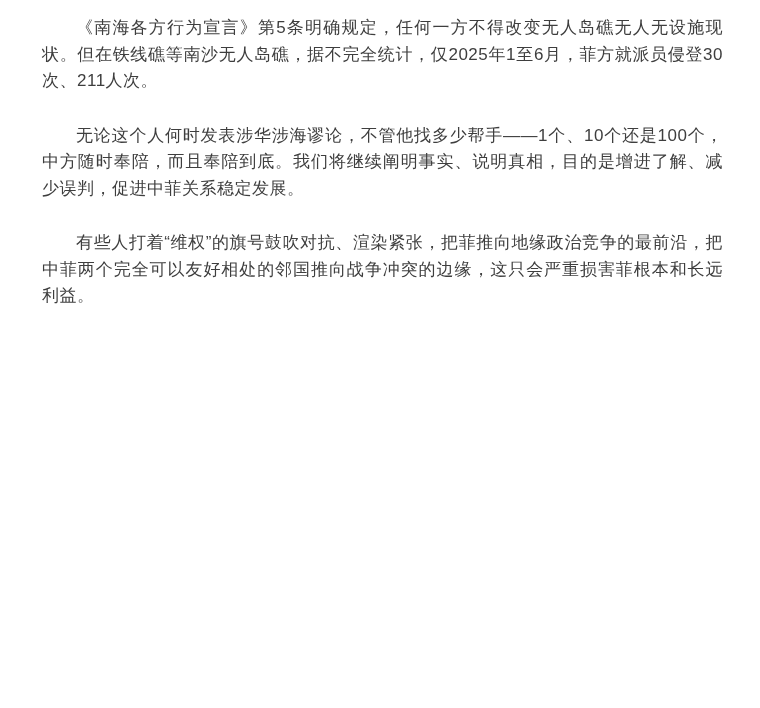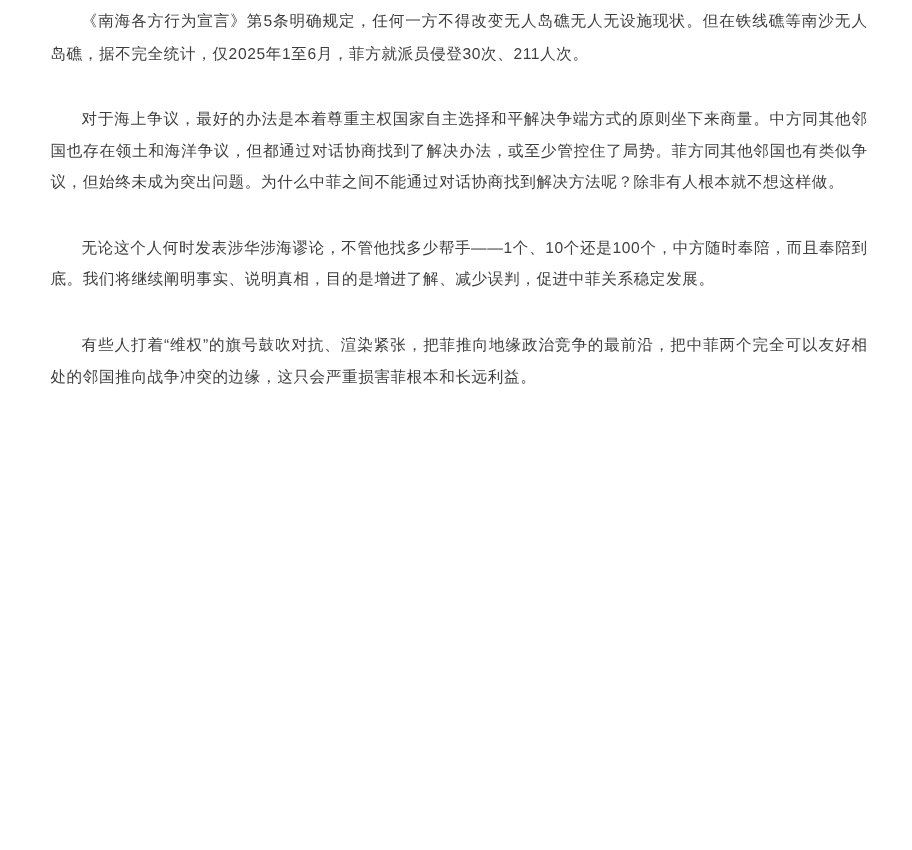--- a/index.html
+++ b/index.html
@@ -9,36 +9,35 @@
   body {
     width: 760px;
     height: 708px;
     background: #ffffff;
     overflow: hidden;
     font-family: "Liberation Sans", sans-serif;
   }
   .article {
     box-sizing: border-box;
     width: 760px;
-    padding: 5px 37px 0 42px;
+    padding: 15px 37px 0 42px;
     color: #3e3e3e;
-    font-size: 13px;
+    font-size: 17px;
     line-height: 26.5px;
     letter-spacing: 0.5px;
     text-align: justify;
   }
   .article p {
     margin: 0 0 28px 0;
     text-indent: 2em;
   }
   .article p:last-child {
     margin-bottom: 16px;
   }
 </style>
 </head>
 <body style="background: rgb(255, 255, 255);">
 
 <div class="article" style="color: rgb(62, 62, 62);">
   <p>《南海各方行为宣言》第5条明确规定，任何一方不得改变无人岛礁无人无设施现状。但在铁线礁等南沙无人岛礁，据不完全统计，仅2025年1至6月，菲方就派员侵登30次、211人次。</p>
-  <p>对于海上争议，最好的办法是本着尊重主权国家自主选择和平解决争端方式的原则坐下来商量。中方同其他邻国也存在领土和海洋争议，但都通过对话协商找到了解决办法，或至少管控住了局势。菲方同其他邻国也有类似争议，但始终未成为突出问题。为什么中菲之间不能通过对话协商找到解决方法呢？除非有人根本就不想这样做。</p>
   <p>无论这个人何时发表涉华涉海谬论，不管他找多少帮手——1个、10个还是100个，中方随时奉陪，而且奉陪到底。我们将继续阐明事实、说明真相，目的是增进了解、减少误判，促进中菲关系稳定发展。</p>
   <p>有些人打着“维权”的旗号鼓吹对抗、渲染紧张，把菲推向地缘政治竞争的最前沿，把中菲两个完全可以友好相处的邻国推向战争冲突的边缘，这只会严重损害菲根本和长远利益。</p>
 </div>
 
 </body></html>

